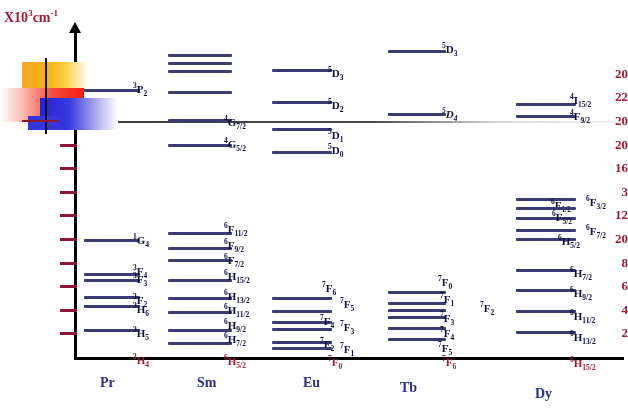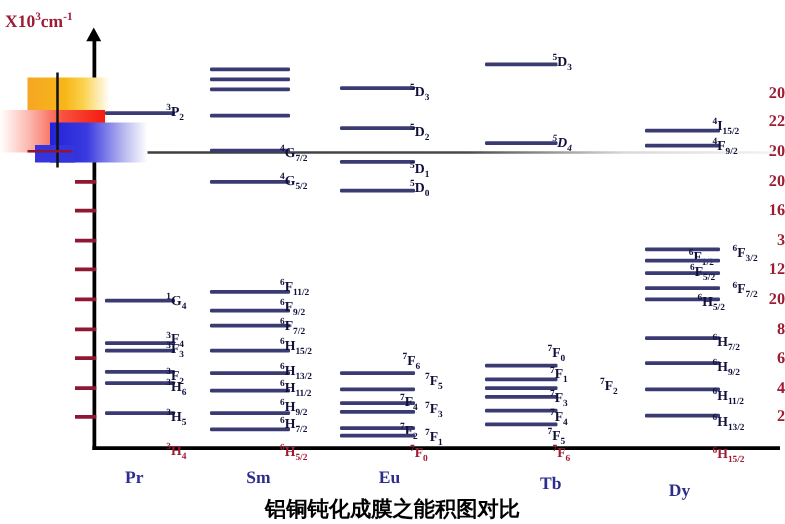--- a/index.html
+++ b/index.html
@@ -208,18 +208,17 @@
       <div class="lvl" style="left: 516px; width: 60px; top: 331.22px;"></div>
       <div class="lbl" style="left: 570px; top: 328.22px;"><sup>6</sup><span>H</span><sub>13/2</sub></div>
       <div class="lvl" style="left: 516px; width: 60px; top: 356px; background: rgb(0, 0, 0); height: 3px; opacity: 0;"></div>
       <div class="lbl ground" style="left: 570px; top: 354px;"><sup>6</sup><span>H</span><sub>15/2</sub></div>
     </div>
 
   <div id="elements">
       <div class="elem" style="left: 100px; top: 375px;">Pr</div>
       <div class="elem" style="left: 197px; top: 375px;">Sm</div>
       <div class="elem" style="left: 303px; top: 375px;">Eu</div>
-      <div class="elem" style="left: 432px; top: 380px;">Tb</div>
+      <div class="elem" style="left: 400px; top: 380px;">Tb</div>
       <div class="elem" style="left: 535px; top: 386px;">Dy</div>
     </div>
 
-  <div class="caption">铝铜钝化成膜之能积图对比</div>
 </div>
 
 </body></html>

